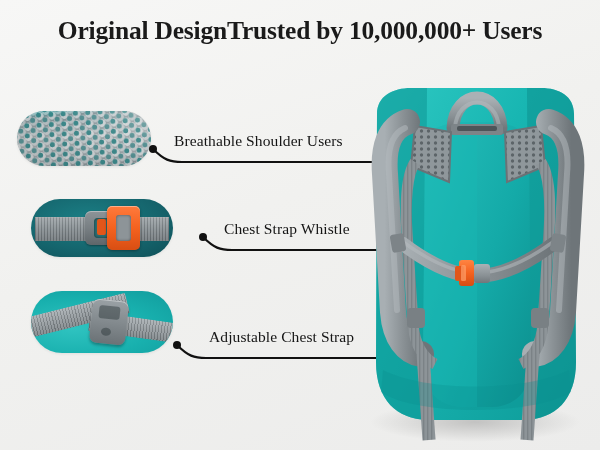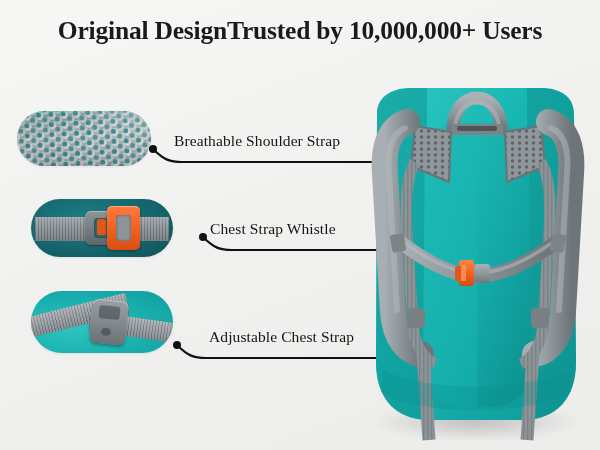--- a/index.html
+++ b/index.html
@@ -195,21 +195,21 @@
     font-weight: 400;
     color: #141414;
     white-space: nowrap;
     letter-spacing: 0.1px;
   }
   .callout-svg { position: absolute; left: 0; top: 0; overflow: visible; }
 
   .co-1 { left: 148px; top: 132px; width: 246px; height: 38px; }
   .co-1 .callout-text { left: 26px; top: 0px; }
   .co-2 { left: 198px; top: 220px; width: 202px; height: 38px; }
-  .co-2 .callout-text { left: 12px; top: 0px; }
+  .co-2 .callout-text { left: 26px; top: 0px; }
   .co-3 { left: 172px; top: 328px; width: 220px; height: 38px; }
   .co-3 .callout-text { left: 26px; top: 0px; margin-left: 11px; }
 
   
   .backpack { position: absolute; left: 355px; top: 62px; width: 245px; height: 388px; }
   .bp-svg { position: absolute; left: 0; top: 0; }
 </style>
 </head>
 <body>
 
@@ -237,21 +237,21 @@
     <div class="web-diag"></div>
     <div class="web-diag2"></div>
     <div class="slider-buckle"></div>
   </div>
 
   <div class="callout co-1">
     <svg class="callout-svg" width="246" height="38" viewBox="0 0 246 38">
       <circle cx="5" cy="17" r="4" fill="#111111"></circle>
       <path d="M5,17 C16,28 22,30 34,30 L242,30" fill="none" stroke="#111111" stroke-width="2.2" stroke-linecap="round"></path>
     </svg>
-    <div class="callout-text">Breathable Shoulder Strap</div>
+    <div class="callout-text">Breathable Shoulder Users</div>
   </div>
 
   <div class="callout co-2">
     <svg class="callout-svg" width="202" height="38" viewBox="0 0 202 38">
       <circle cx="5" cy="17" r="4" fill="#111111"></circle>
       <path d="M5,17 C16,28 22,30 34,30 L198,30" fill="none" stroke="#111111" stroke-width="2.2" stroke-linecap="round"></path>
     </svg>
     <div class="callout-text">Chest Strap Whistle</div>
   </div>
 

